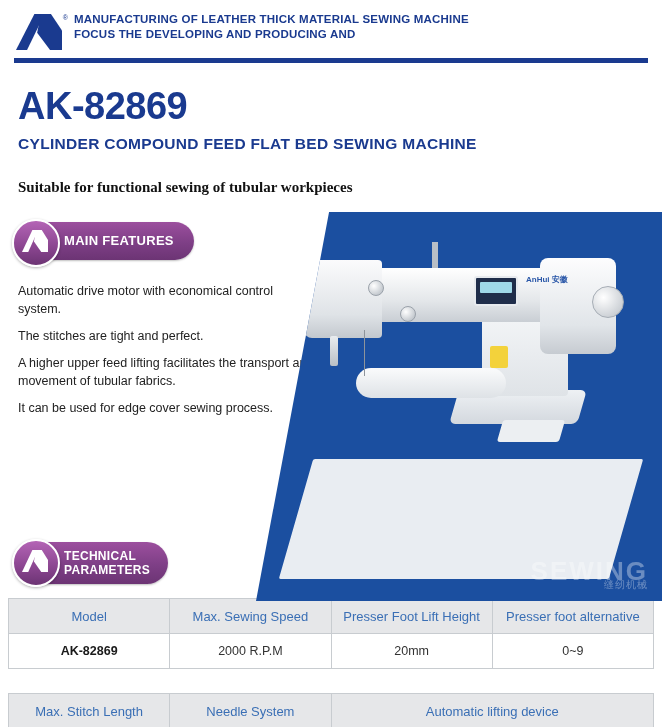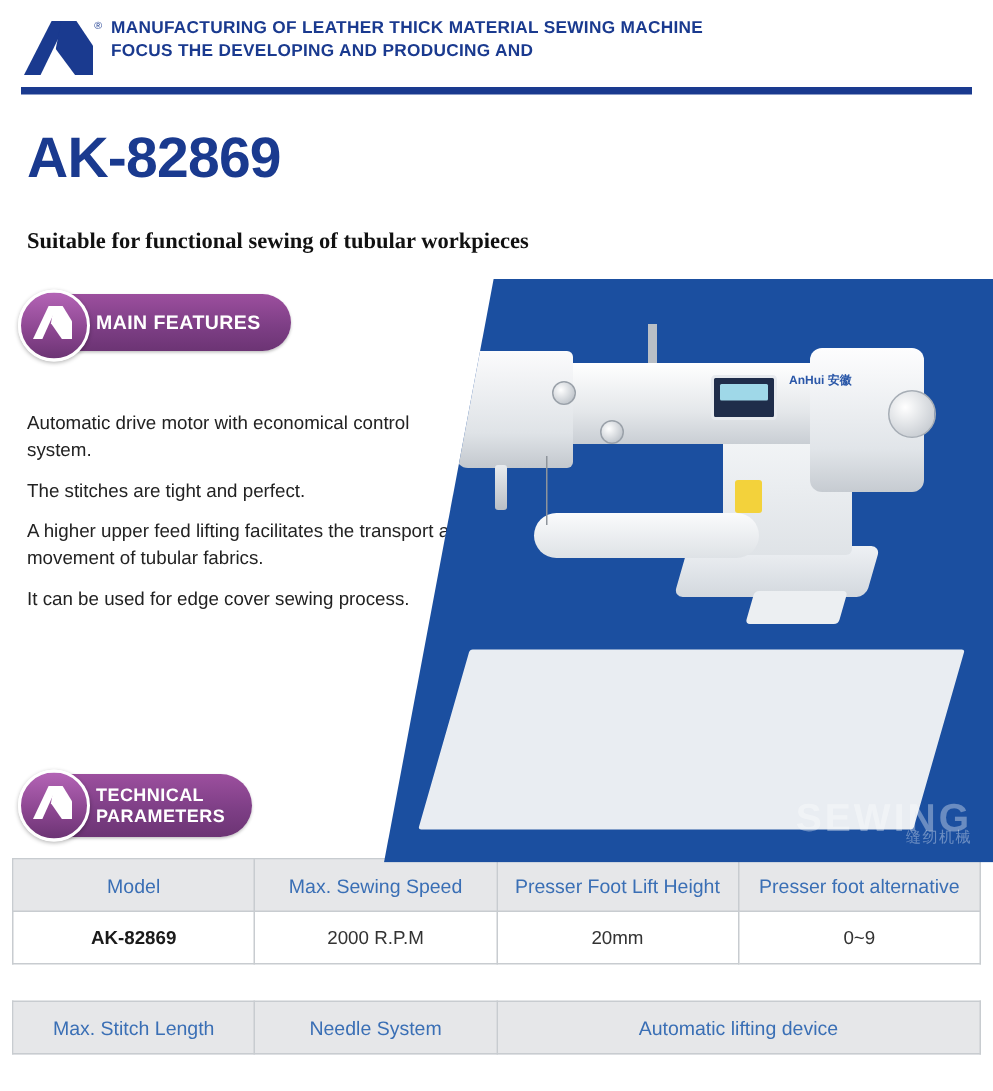--- a/index.html
+++ b/index.html
@@ -156,21 +156,21 @@
     margin-top: 26px;
     height: 320px;
   }
   .features-col {
     position: absolute;
     left: 18px;
     top: 0;
     width: 300px;
   }
   .features-list {
-    margin-top: 39px;
+    margin-top: 22px;
     font-size: 12.5px;
     line-height: 18px;
     color: #222;
   }
   .features-list p { margin: 0 0 9px 0; }
 
   
   .product-panel {
     position: absolute;
     left: 256px;
@@ -313,20 +313,21 @@
   </div>
   <div class="header-text">
     <div class="header-line">MANUFACTURING OF LEATHER THICK MATERIAL SEWING MACHINE</div>
     <div class="header-line">FOCUS THE DEVELOPING AND PRODUCING AND</div>
   </div>
 </div>
 <div class="header-rule"></div>
 
 <div class="title-block">
   <div class="model-title">AK-82869</div>
+  <div class="model-sub">CYLINDER COMPOUND FEED FLAT BED SEWING MACHINE</div>
 </div>
 <div class="tagline">Suitable for functional sewing of tubular workpieces</div>
 
 <div class="mid">
 
   <div class="features-col">
     <div class="pill">
       <span class="pill-badge">
         <span class="bk">
             <i class="a"></i>

